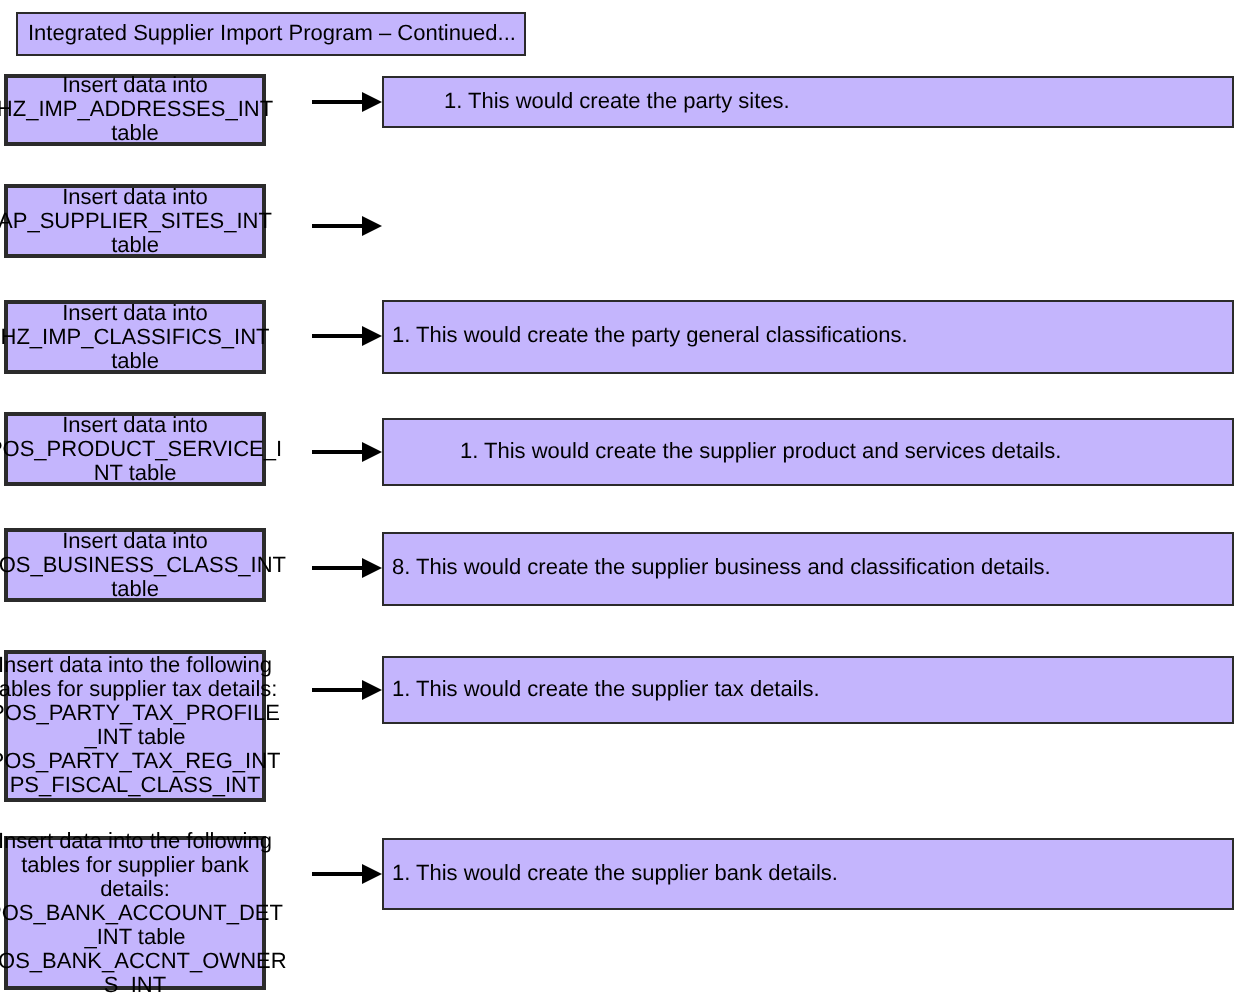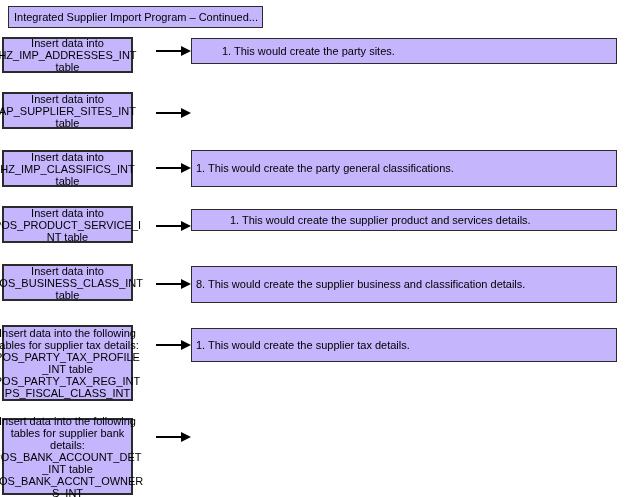--- a/index.html
+++ b/index.html
@@ -46,21 +46,21 @@
 table</div>
   <span class="shaft" style="top:167px;"></span>
   <span class="head" style="top:163px;"></span>
   <div class="box rbox" style="top:150px;height:37px;text-align:center;">1. This would create the party general classifications.</div>
 
   <div class="box lbox" style="top:206px;height:37px;">Insert data into
 POS_PRODUCT_SERVICE_I
 NT table</div>
   <span class="shaft" style="top:225px;"></span>
   <span class="head" style="top:221px;"></span>
-  <div class="box rbox" style="top:209px;height:22px;padding-left:38px;">1. This would create the supplier product and services details.</div>
+  <div class="box rbox" style="top:209px;height:34px;padding-left:38px;">1. This would create the supplier product and services details.</div>
 
   <div class="box lbox" style="top:264px;height:37px;">Insert data into
 POS_BUSINESS_CLASS_INT
 table</div>
   <span class="shaft" style="top:283px;"></span>
   <span class="head" style="top:279px;"></span>
   <div class="box rbox" style="top:266px;height:37px;">8. This would create the supplier business and classification details.</div>
 
   <div class="box lbox" style="top:325px;height:76px;">Insert data into the following
 tables for supplier tax details:
@@ -73,14 +73,15 @@
   <div class="box rbox" style="top:328px;height:34px;">1. This would create the supplier tax details.</div>
 
   <div class="box lbox" style="top:418px;height:77px;">Insert data into the following
 tables for supplier bank details:
 POS_BANK_ACCOUNT_DET
 _INT table
 POS_BANK_ACCNT_OWNER
 S_INT</div>
   <span class="shaft" style="top:436px;"></span>
   <span class="head" style="top:432px;"></span>
+  <div class="box rbox" style="top:419px;height:36px;">1. This would create the supplier bank details.</div>
 
 </div>
 
 </body></html>

